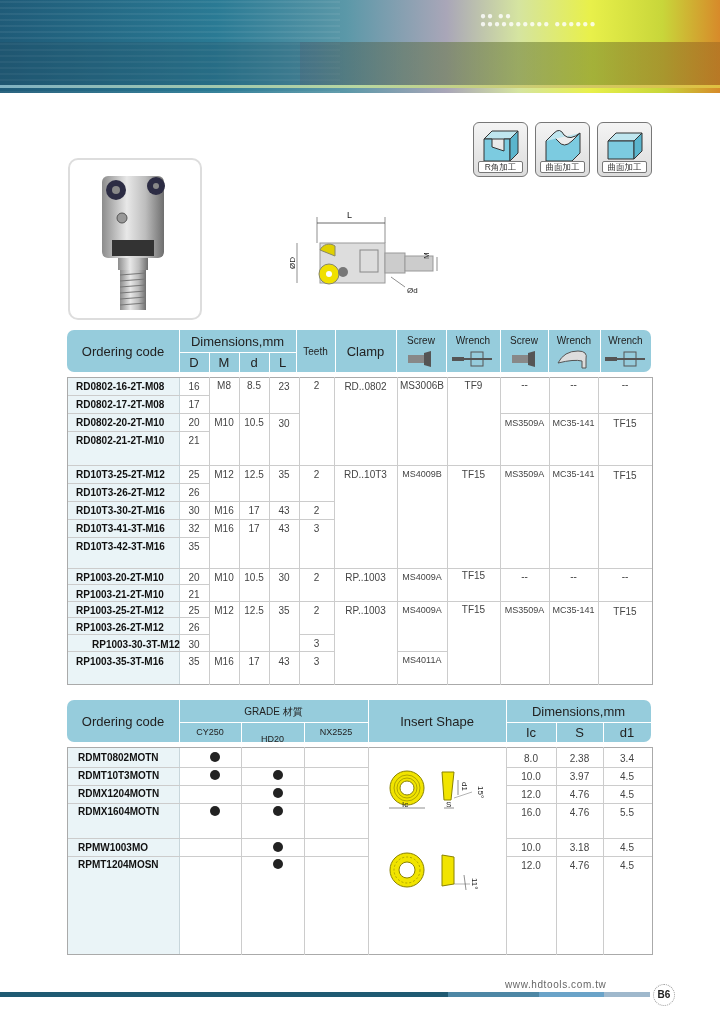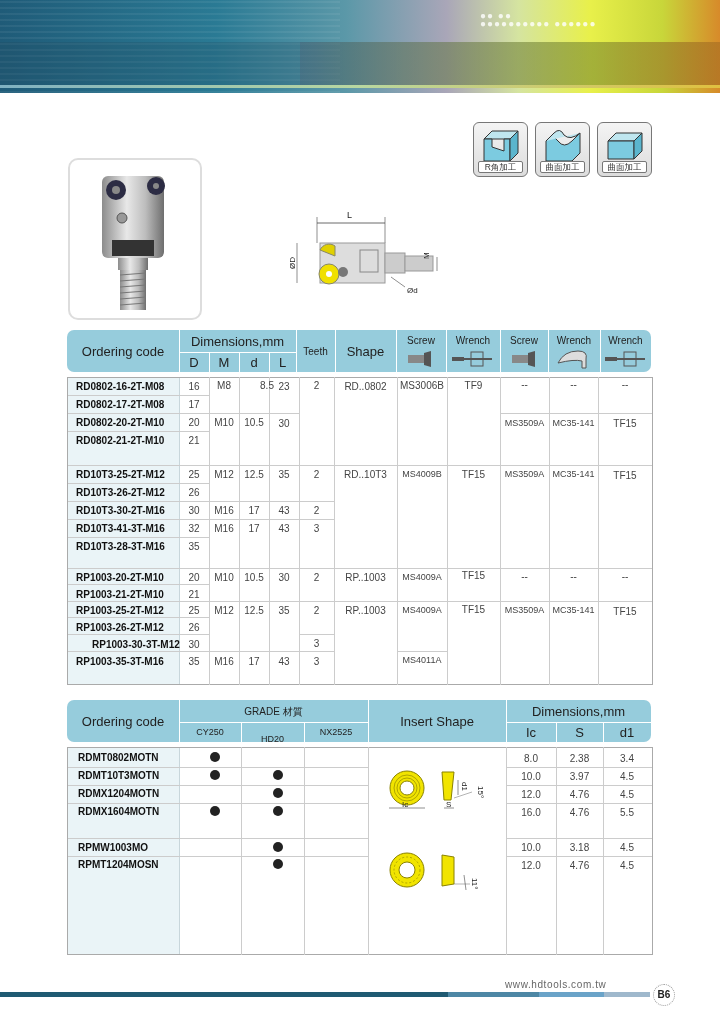--- a/index.html
+++ b/index.html
@@ -144,21 +144,21 @@
   <div class="hsep" style="left:239px; top:352px; width:1px; height:20px;"></div>
   <div class="hsep" style="left:269px; top:352px; width:1px; height:20px;"></div>
 
   <div class="hcell" style="left:67px; top:330px; width:112px; height:42px; font-size:13px;">Ordering code</div>
   <div class="hcell" style="left:179px; top:331px; width:117px; height:21px; font-size:13px;">Dimensions,mm</div>
   <div class="hcell" style="left:179px; top:352px; width:30px; height:20px; font-size:13px;">D</div>
   <div class="hcell" style="left:209px; top:352px; width:30px; height:20px; font-size:13px;">M</div>
   <div class="hcell" style="left:239px; top:352px; width:30px; height:20px; font-size:13px;">d</div>
   <div class="hcell" style="left:269px; top:352px; width:27px; height:20px; font-size:13px;">L</div>
   <div class="hcell" style="left:296px; top:330px; width:39px; height:42px; font-size:10px;">Teeth</div>
-  <div class="hcell" style="left:335px; top:330px; width:61px; height:42px; font-size:13px;">Shape</div>
+  <div class="hcell" style="left:335px; top:330px; width:61px; height:42px; font-size:13px;">Clamp</div>
   <div class="hcell" style="left:396px; top:333px; width:50px; height:14px; font-size:10px;">Screw</div>
   <div class="hcell" style="left:446px; top:333px; width:54px; height:14px; font-size:10px;">Wrench</div>
   <div class="hcell" style="left:500px; top:333px; width:48px; height:14px; font-size:10px;">Screw</div>
   <div class="hcell" style="left:548px; top:333px; width:52px; height:14px; font-size:10px;">Wrench</div>
   <div class="hcell" style="left:600px; top:333px; width:51px; height:14px; font-size:10px;">Wrench</div>
 
   <svg style="position:absolute; left:407px; top:350px;" width="30" height="18">
       <rect x="1" y="5" width="16" height="8" fill="#888"></rect>
       <path d="M17,3 L24,1 L24,17 L17,15 Z" fill="#555"></path>
     </svg>
@@ -214,21 +214,21 @@
   <div class="hline" style="left:397px; top:651px; width:50px;"></div>
 
   <div class="code" style="left:76px; top:381px;">RD0802-16-2T-M08</div>
   <div class="code" style="left:76px; top:399px;">RD0802-17-2T-M08</div>
   <div class="code" style="left:76px; top:417px;">RD0802-20-2T-M10</div>
   <div class="code" style="left:76px; top:435px;">RD0802-21-2T-M10</div>
   <div class="code" style="left:76px; top:469px;">RD10T3-25-2T-M12</div>
   <div class="code" style="left:76px; top:487px;">RD10T3-26-2T-M12</div>
   <div class="code" style="left:76px; top:505px;">RD10T3-30-2T-M16</div>
   <div class="code" style="left:76px; top:523px;">RD10T3-41-3T-M16</div>
-  <div class="code" style="left:76px; top:541px;">RD10T3-28-3T-M16</div>
+  <div class="code" style="left:76px; top:541px;">RD10T3-42-3T-M16</div>
   <div class="code" style="left:76px; top:540px;margin-top:32px;">RP1003-20-2T-M10</div>
   <div class="code" style="left:76px; top:589px;">RP1003-21-2T-M10</div>
   <div class="code" style="left:76px; top:605px;">RP1003-25-2T-M12</div>
   <div class="code" style="left:76px; top:622px;">RP1003-26-2T-M12</div>
   <div class="code" style="left:76px; top:639px;padding-left:16px;">RP1003-30-3T-M12</div>
   <div class="code" style="left:76px; top:656px;">RP1003-35-3T-M16</div>
 
   <div class="cell" style="left:183px; top:381px; width:22px;">16</div>
   <div class="cell" style="left:183px; top:399px; width:22px;">17</div>
   <div class="cell" style="left:183px; top:417px; width:22px;">20</div>
@@ -239,21 +239,21 @@
   <div class="cell" style="left:183px; top:523px; width:22px;">32</div>
   <div class="cell" style="left:183px; top:541px; width:22px;">35</div>
   <div class="cell" style="left:183px; top:572px; width:22px;">20</div>
   <div class="cell" style="left:183px; top:589px; width:22px;">21</div>
   <div class="cell" style="left:183px; top:605px; width:22px;">25</div>
   <div class="cell" style="left:183px; top:622px; width:22px;">26</div>
   <div class="cell" style="left:183px; top:639px; width:22px;">30</div>
   <div class="cell" style="left:183px; top:656px; width:22px;">35</div>
 
   <div class="cell" style="left:209px; top:380px; width:30px;">M8</div>
-  <div class="cell" style="left:252px; top:380px; width:30px;">8.5</div>
+  <div class="cell" style="left:239px; top:380px; width:30px;">8.5</div>
   <div class="cell" style="left:269px; top:381px; width:30px;">23</div>
   <div class="cell" style="left:209px; top:417px; width:30px;">M10</div>
   <div class="cell" style="left:239px; top:417px; width:30px;">10.5</div>
   <div class="cell" style="left:269px; top:418px; width:30px;">30</div>
   <div class="cell" style="left:299px; top:380px; width:35px;">2</div>
   <div class="cell" style="left:334px; top:381px; width:63px;">RD..0802</div>
   <div class="cell" style="left:397px; top:380px; width:50px; font-size:10px;">MS3006B</div>
   <div class="cell" style="left:447px; top:380px; width:53px;">TF9</div>
   <div class="cell" style="left:500px; top:379px; width:49px;">--</div>
   <div class="cell" style="left:549px; top:379px; width:49px;">--</div>

